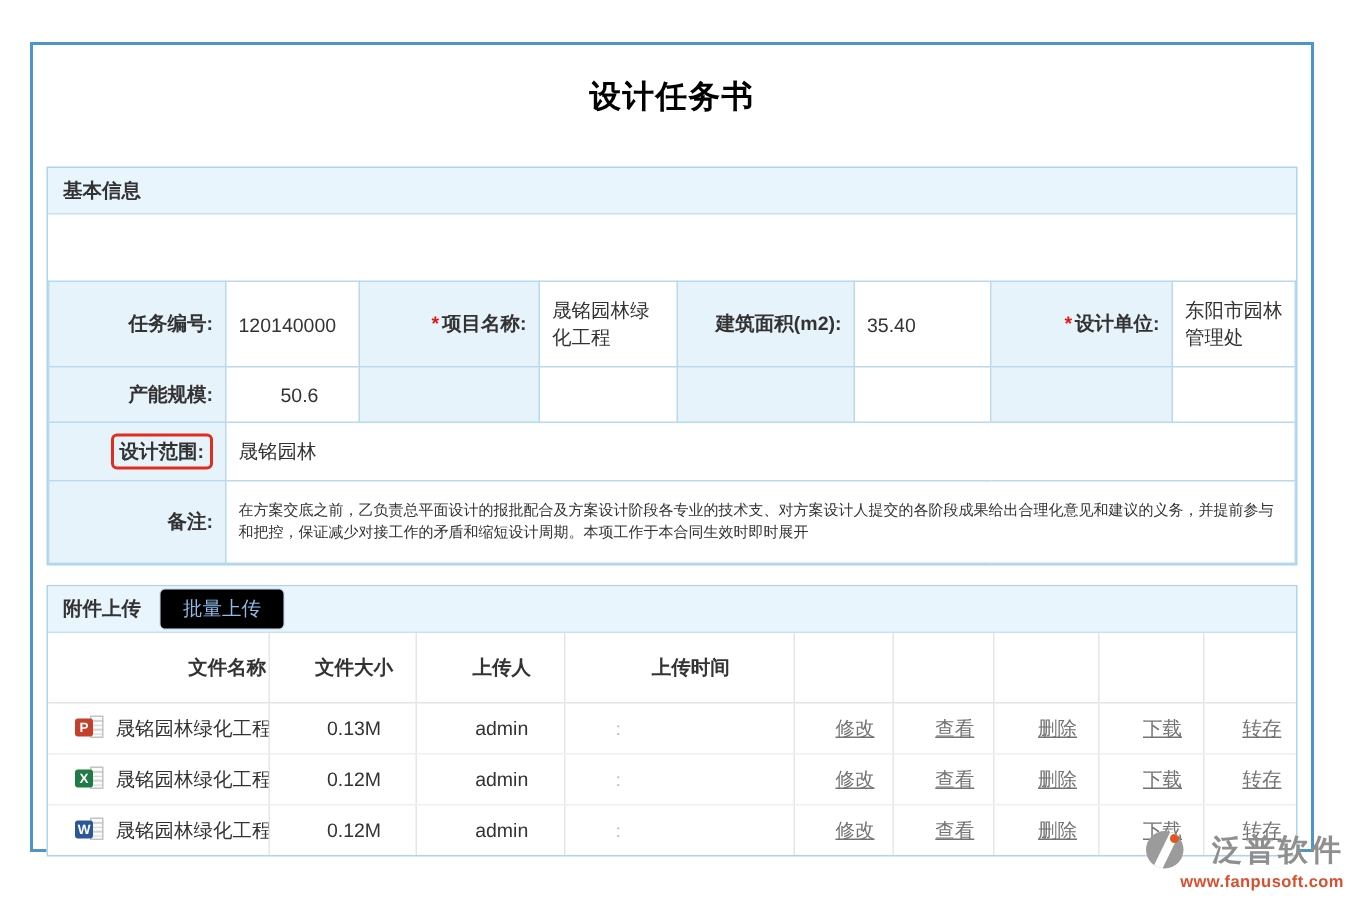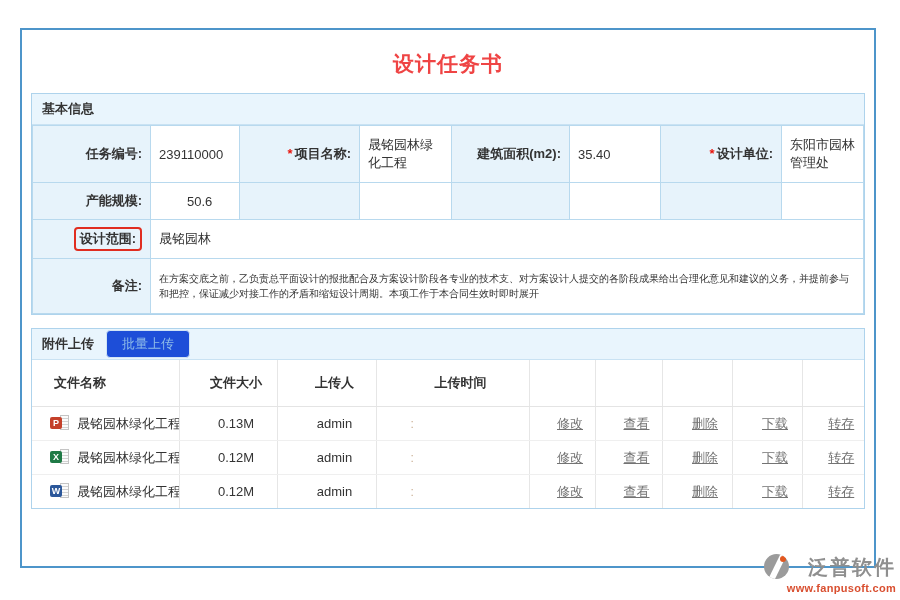--- a/index.html
+++ b/index.html
@@ -6,56 +6,56 @@
   body{
     width:900px;height:600px;position:relative;background:#ffffff;
     font-family:"Liberation Sans","DejaVu Sans",sans-serif;color:#333;
     overflow:hidden;
   }
   .frame{
     position:absolute;left:20px;top:28px;width:856px;height:540px;
     border:2px solid #4d95ca;box-sizing:border-box;background:#fff;
   }
   .title{
-    margin:0;padding:20px 0 15px;text-align:center;
-    font-size:21px;font-weight:bold;color:#ef4444;letter-spacing:1px;
+    margin:0;padding:20px 0 33px;text-align:center;
+    font-size:21px;font-weight:bold;color:#000000;letter-spacing:1px;
   }
   .section{margin:0 9px;border:1px solid #aed3ec;background:#fff;}
   .section.atts{margin-top:13px;}
   .sec-header{
     background:#e9f5fd;padding:0 10px;height:30px;display:flex;align-items:center;
     font-weight:bold;font-size:13px;color:#333;border-bottom:1px solid #c9e2f3;
   }
   
-  .form-table{width:100%;border-collapse:collapse;table-layout:fixed;font-size:13px;}
+  .form-table{width:100%;border-collapse:collapse;table-layout:fixed;font-size:13px;margin-top:44px;}
   .form-table td{border:1px solid #b8d9ee;padding:3px 8px;vertical-align:middle;word-break:break-all;}
   .form-table td.lbl{background:#e7f3fb;text-align:right;font-weight:bold;color:#333;}
   .form-table td.val{background:#fff;text-align:left;}
   .req{color:#e8140c;margin-right:2px;font-weight:bold;}
   tr.r1 td{height:50px;}
   tr.r2 td{height:30px;padding-left:36px;}
   tr.r3 td,tr.r4 td{height:32px;}
   tr.r5 td{height:48px;}
   td.remark-val{line-height:1.5;font-size:10px;}
   .hl{display:inline-block;border:2px solid #e02d20;border-radius:4px;padding:1px 4px;}
   
   .batch-btn{
-    margin-left:12px;padding:4px 15px;background:#1d4ed8;border:1px solid #d2e5f6;
+    margin-left:12px;padding:4px 15px;background:#000000;border:1px solid #d2e5f6;
     border-radius:4px;color:#8fbce8;font-size:13px;font-weight:normal;cursor:pointer;
     font-family:inherit;
   }
   .att-table{width:100%;border-collapse:collapse;table-layout:fixed;font-size:13px;}
   .att-table th{
     height:44px;font-weight:bold;background:#fff;text-align:center;color:#333;
     border-bottom:1px solid #e4e4e4;
   }
   .att-table th + th, .att-table td + td{border-left:1px solid #e6e6e6;padding-left:17px;}
   .att-table td{height:31px;text-align:center;border-bottom:1px solid #efefef;background:#fff;}
   .att-table tr:last-child td{border-bottom:none;}
-  .att-table th.c-name{text-align:left;padding-left:22px;margin-top:28px;}
+  .att-table th.c-name{text-align:right;padding-left:22px;margin-top:28px;}
   .att-table td.c-name{text-align:left;padding-left:18px;white-space:nowrap;overflow:hidden;}
   .att-table td.c-time{text-align:left;padding-left:34px;color:#c9ae92;font-size:12px;}
   a.op{color:#737373;text-decoration:underline;cursor:pointer;}
   
   .ficon{display:inline-block;position:relative;width:22px;height:16px;vertical-align:-3px;margin-right:5px;}
   .ficon .sheet{
     position:absolute;right:3px;top:0;width:9px;height:15px;box-sizing:border-box;
     border:1px solid #c4c4c4;
     background-image:repeating-linear-gradient(#fbfbfb 0 2px,#d2d2d2 2px 3px);
   }
@@ -90,21 +90,21 @@
           <col style="width:120px">
           <col style="width:92px">
         <col style="width:118px">
           <col style="width:91px">
           <col style="width:121px">
           <col>
       </colgroup>
       <tbody>
           <tr class="r1">
         <td class="lbl">任务编号:</td>
-        <td class="val">239110000</td>
+        <td class="val">120140000</td>
         <td class="lbl"><span class="req">*</span><span>项目名称:</span></td>
         <td class="val">晟铭园林绿化工程</td>
         <td class="lbl">建筑面积(m2):</td>
         <td class="val">35.40</td>
         <td class="lbl"><span class="req">*</span><span>设计单位:</span></td>
         <td class="val">东阳市园林管理处</td>
       </tr>
       <tr class="r2">
         <td class="lbl">产能规模:</td>
         <td class="val">50.6</td>

